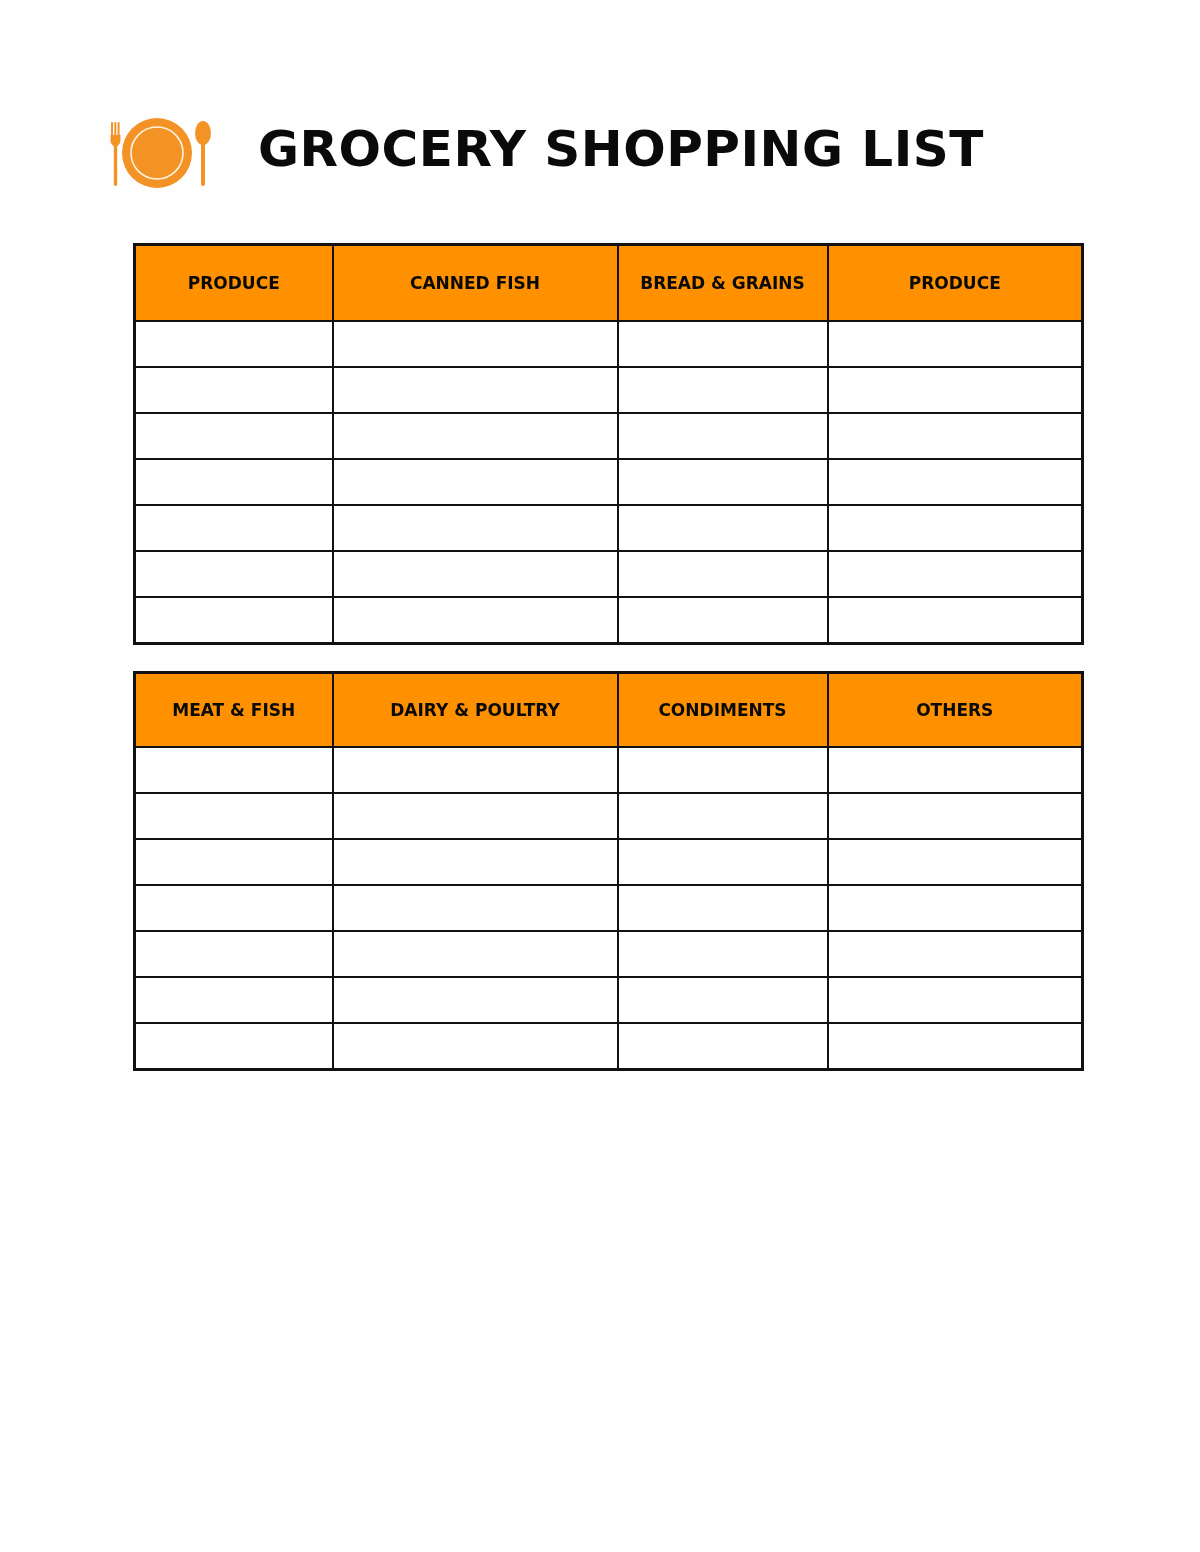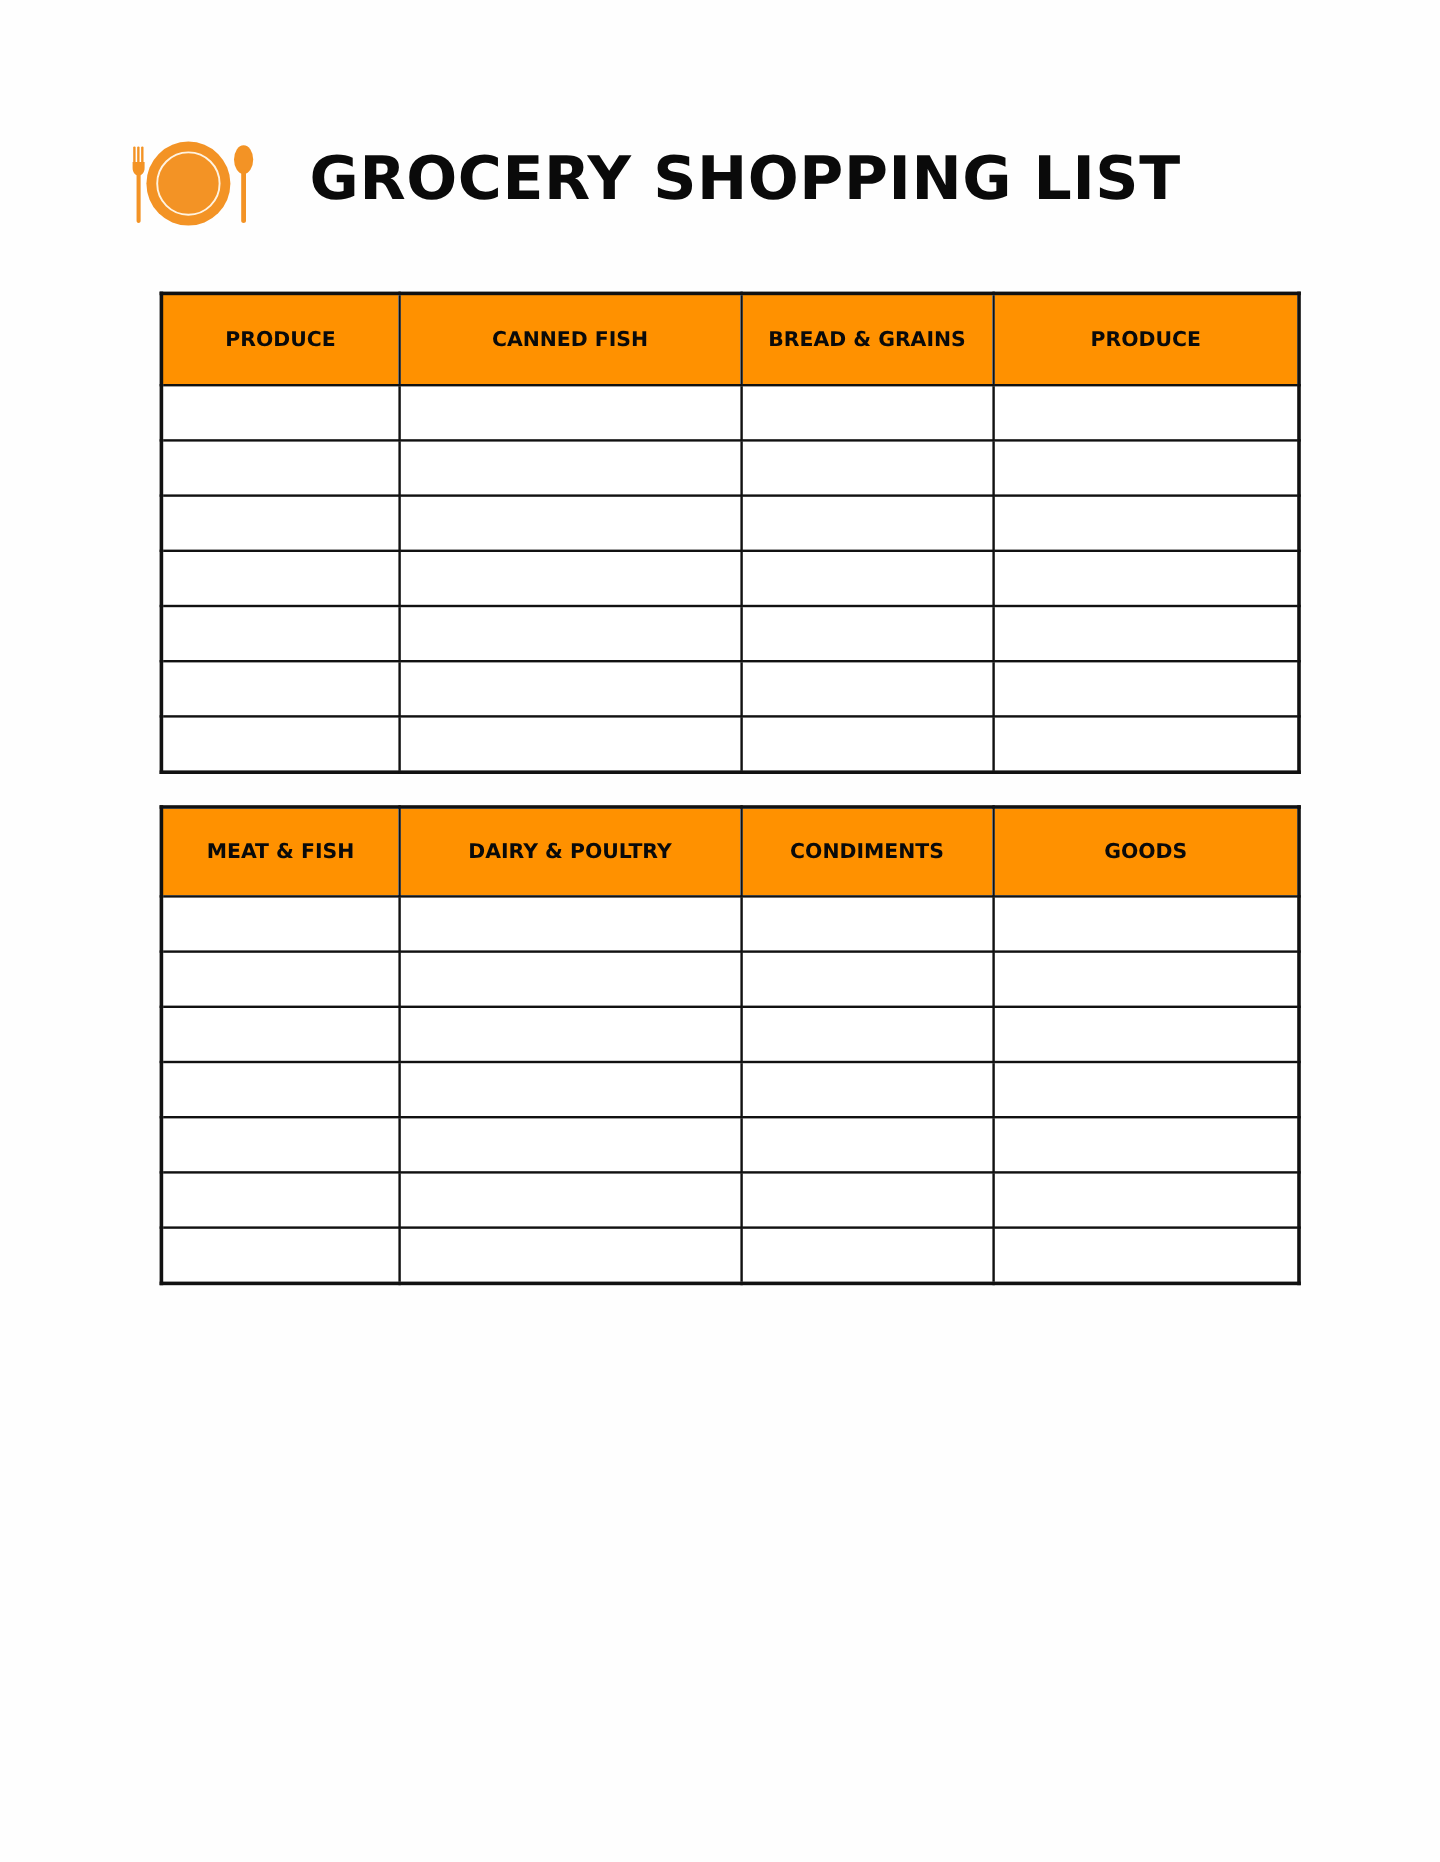--- a/index.html
+++ b/index.html
@@ -176,21 +176,21 @@
     <col class="col-1">
       <col class="col-2">
       <col class="col-3">
       <col class="col-4">
   </colgroup>
   <thead>
     <tr>
       <th>MEAT &amp; FISH</th>
       <th>DAIRY &amp; POULTRY</th>
       <th>CONDIMENTS</th>
-      <th>GOODS</th>
+      <th>OTHERS</th>
     </tr>
   </thead>
   <tbody>
     <tr>
       <td><input class="cell-input" value="" style=""></td>
       <td><input class="cell-input" value="" style=""></td>
       <td><input class="cell-input" value="" style=""></td>
       <td><input class="cell-input" value="" style=""></td>
     </tr>
     <tr>

